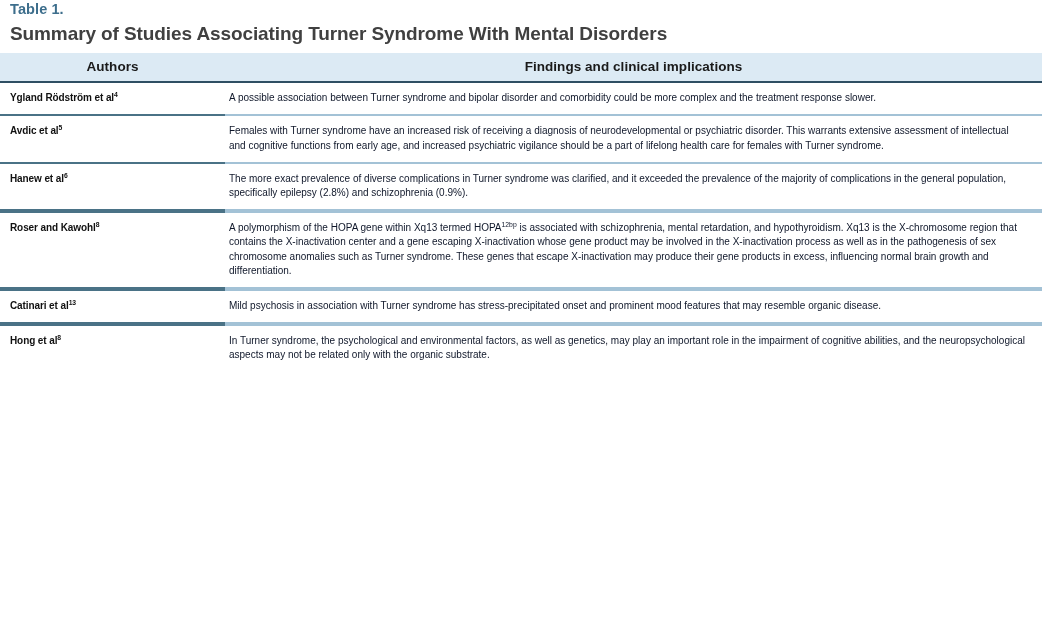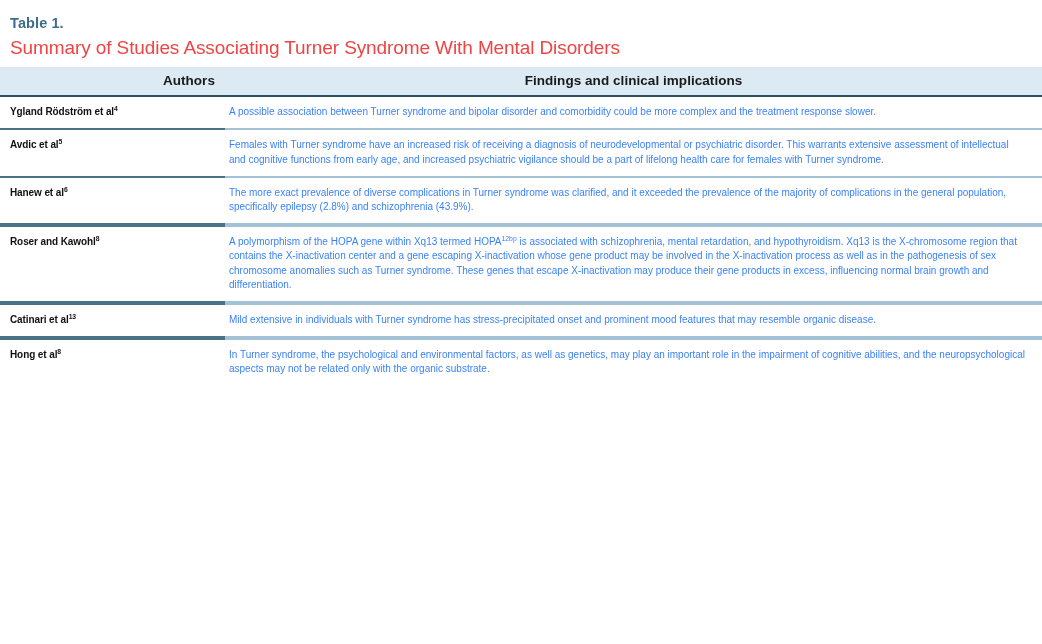--- a/index.html
+++ b/index.html
@@ -17,33 +17,33 @@
   }
 
   .table-wrap {
     width: 1042px;
     box-sizing: border-box;
     padding: 0;
   }
 
   
   .caption-block {
-    padding: 14px 10px 0 10px;
+    padding: 0 10px 0 10px;
   }
   .table-number {
     font-size: 14.5px;
     font-weight: 700;
     color: #3d6e8c;
     letter-spacing: 0.1px;
     line-height: 1.35;
   }
   .table-title {
     font-size: 19px;
-    font-weight: 400;
-    color: #ef4444;
+    font-weight: 700;
+    color: #404040;
     letter-spacing: -0.1px;
     line-height: 1.3;
     margin-top: 2px;
     white-space: nowrap;
   }
 
   
   table.studies {
     width: 1042px;
     border-collapse: collapse;
@@ -56,42 +56,42 @@
   thead th {
     background: #dceaf4;
     font-size: 13.5px;
     font-weight: 700;
     color: #1a1a1a;
     padding: 6px 10px 7px 10px;
     vertical-align: middle;
     border-bottom: 2px solid #2f4f63;
     letter-spacing: 0.05px;
   }
-  th.h-authors { text-align: right; }
+  th.h-authors { text-align: center; }
   th.h-findings { }
 
   tbody td {
     vertical-align: top;
     padding: 8px 10px 9px 10px;
     font-size: 10px;
     line-height: 1.42;
     background-image:
       linear-gradient(to right, #4a7286 0 225px, #a9c6d8 225px 100%);
     background-repeat: no-repeat;
     background-size: 1042px 1.6px;
     background-position: left bottom;
   }
   tbody tr td.cell-authors {
     font-weight: 700;
     color: #111111;
     letter-spacing: -0.1px;
     background-position: left bottom;
   }
   tbody tr td.cell-findings {
-    color: #3b82f6;
+    color: #0f172a;
     padding-left: 4px;
     padding-right: 14px;
   }
 
   
   tbody tr {
     position: relative;
   }
   tbody td { background-image: none; }
   tbody tr::after { content: none; }
@@ -158,21 +158,21 @@
           <td class="cell-authors">Avdic et al<sup>5</sup></td>
           <td class="cell-findings">Females with Turner syndrome have an increased risk of receiving a diagnosis of neurodevelopmental or psychiatric disorder. This warrants extensive assessment of intellectual and cognitive functions from early age, and increased psychiatric vigilance should be a part of lifelong health care for females with Turner syndrome.</td>
         </tr>
         <tr class="divider-row">
           <td colspan="2">
             <span class="divider"></span>
           </td>
         </tr>
         <tr>
           <td class="cell-authors">Hanew et al<sup>6</sup></td>
-          <td class="cell-findings">The more exact prevalence of diverse complications in Turner syndrome was clarified, and it exceeded the prevalence of the majority of complications in the general population, specifically epilepsy (2.8%) and schizophrenia (43.9%).</td>
+          <td class="cell-findings">The more exact prevalence of diverse complications in Turner syndrome was clarified, and it exceeded the prevalence of the majority of complications in the general population, specifically epilepsy (2.8%) and schizophrenia (0.9%).</td>
         </tr>
         <tr class="divider-row">
           <td colspan="2">
             <span class="divider"></span>
           </td>
         </tr>
         <tr class="divider-row">
           <td colspan="2">
             <span class="divider"></span>
           </td>
@@ -186,21 +186,21 @@
             <span class="divider"></span>
           </td>
         </tr>
         <tr class="divider-row">
           <td colspan="2">
             <span class="divider"></span>
           </td>
         </tr>
         <tr>
           <td class="cell-authors">Catinari et al<sup>13</sup></td>
-          <td class="cell-findings">Mild extensive in individuals with Turner syndrome has stress-precipitated onset and prominent mood features that may resemble organic disease.</td>
+          <td class="cell-findings">Mild psychosis in association with Turner syndrome has stress-precipitated onset and prominent mood features that may resemble organic disease.</td>
         </tr>
         <tr class="divider-row">
           <td colspan="2">
             <span class="divider"></span>
           </td>
         </tr>
         <tr class="divider-row">
           <td colspan="2">
             <span class="divider"></span>
           </td>

